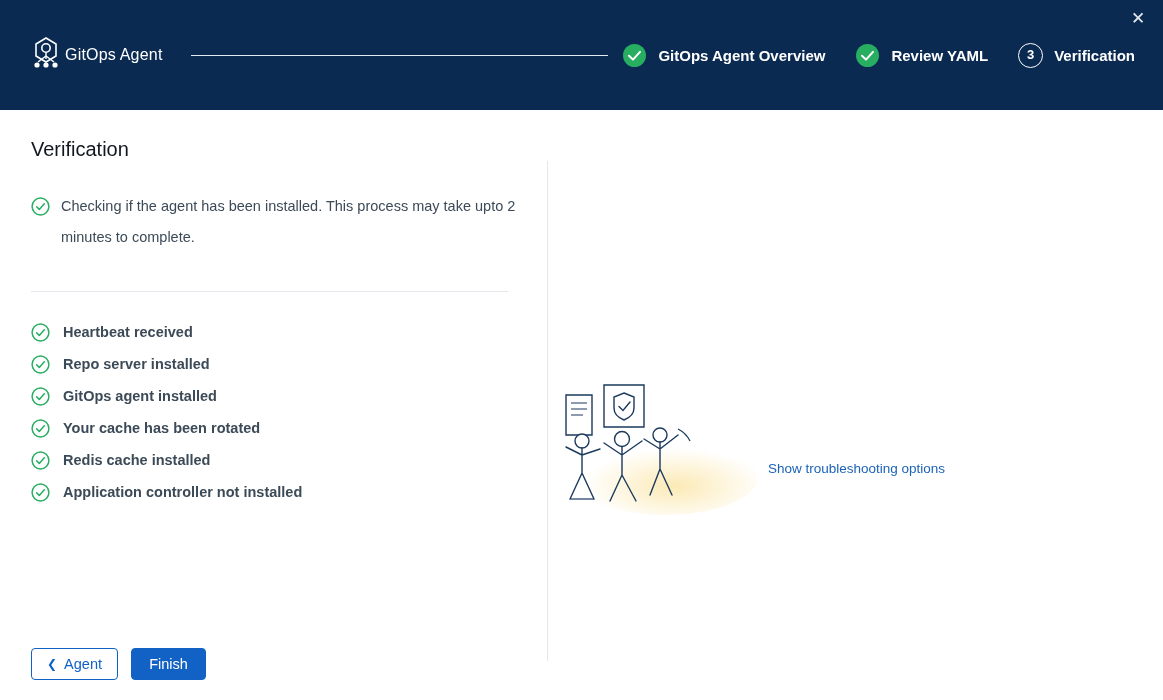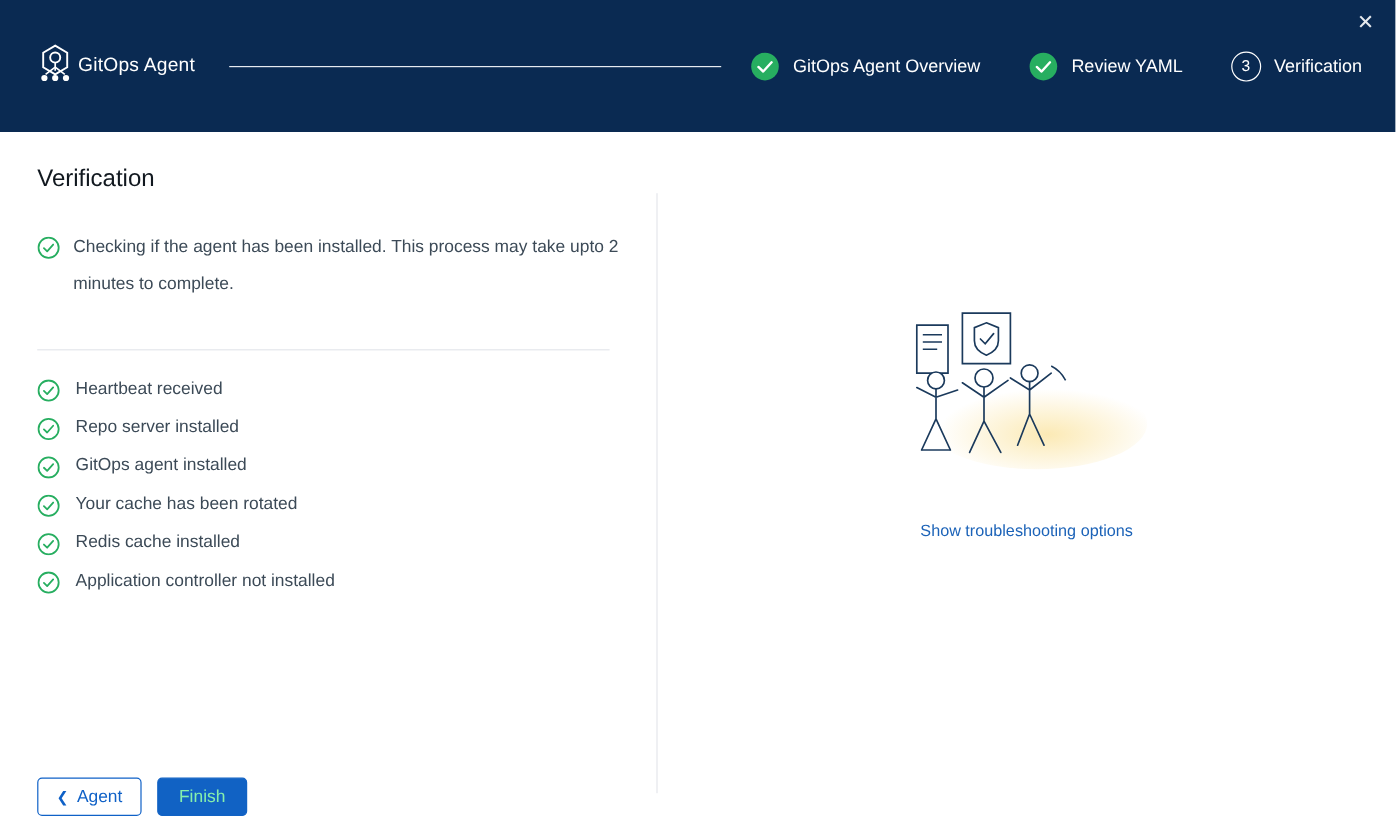--- a/index.html
+++ b/index.html
@@ -49,21 +49,22 @@
     color: #ffffff;
     font-size: 16px;
     letter-spacing: .2px;
     white-space: nowrap;
   }
   .stepbar {
     display: flex;
     align-items: center;
     flex: 1 1 auto;
     margin-left: 14px;
-    gap: 10px;
+    gap: 0;
+    font-weight: bold;
   }
   .step-line {
     height: 1px;
     background: #e6eaf0;
     flex: 1 1 auto;
     min-width: 40px;
     margin: 0 14px;
   }
   .step {
     display: flex;
@@ -126,38 +127,39 @@
   }
   .divider {
     height: 1px;
     background: #e4e7ec;
     margin: 38px 0 24px 0;
     width: 477px;
   }
   .check-list { list-style: none; }
   .check-list li {
     display: flex;
+    align-items: center;
     gap: 13px;
     height: 32px;
+    font-weight: bold;
   }
   .check-list li .label {
     font-size: 14.5px;
     color: #3c4a57;
   }
   .circle-check {
     width: 19px;
     height: 19px;
     flex: 0 0 19px;
     display: block;
   }
 
   .right-col {
     flex: 1 1 auto;
     display: flex;
-    flex-direction: column;
     align-items: center;
     justify-content: flex-start;
     padding-top: 92px;
   }
   .illustration { width: 220px; height: 160px; display: block; }
   .troubleshoot-link {
     margin-top: 22px;
     color: #1c63b8;
     font-size: 13.5px;
     text-decoration: none;
@@ -189,21 +191,21 @@
     background: #ffffff;
     border: 1px solid #0f61c7;
     color: #0f61c7;
     gap: 7px;
     width: 87px;
   }
   .btn-back .chev { font-size: 12px; line-height: 1; }
   .btn-finish {
     background: #1162c4;
     border: 1px solid #1162c4;
-    color: #86efac;
+    color: #ffffff;
     width: 75px;
   }
 </style>
 </head>
 <body>
 
 <div class="header">
 
   <div class="close-icon">✕</div>
 

